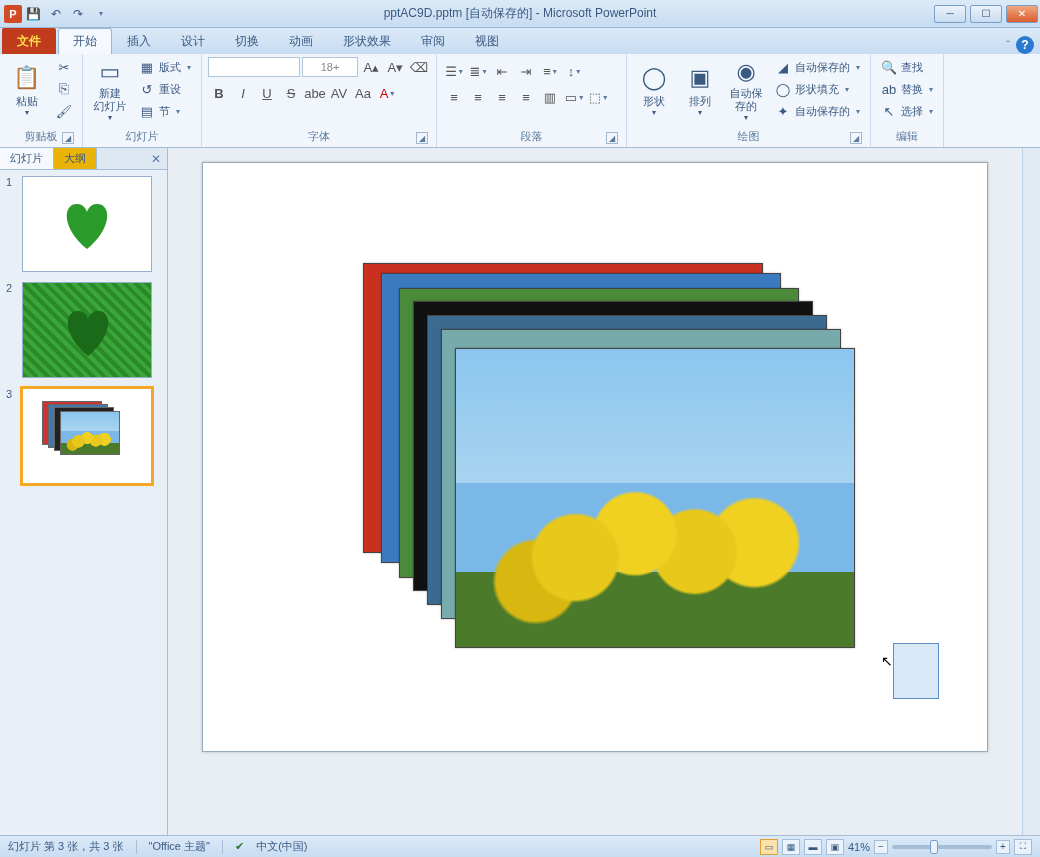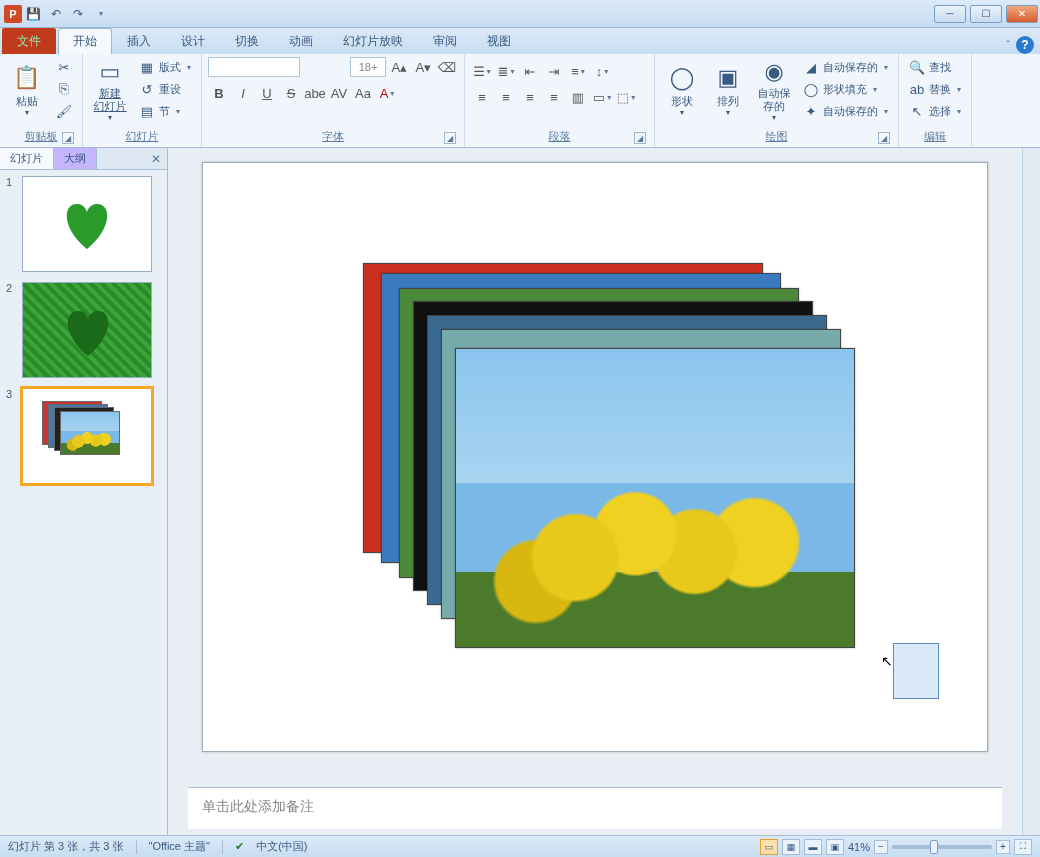--- a/index.html
+++ b/index.html
@@ -11,49 +11,49 @@
 .qat .app-icon { width: 18px; height: 18px; background: #d04a26; border-radius: 2px; display:flex; align-items:center; justify-content:center; color:#fff; font-weight:bold; font-size:11px;}
 .qat-btn { width: 20px; height: 20px; display:flex; align-items:center; justify-content:center; color:#3b5a82; border-radius:2px; }
 .title-text { position:absolute; left:50%; transform:translateX(-50%); color:#3b5a82; font-size:12px; white-space:nowrap;}
 .win-controls { margin-left:auto; display:flex; }
 .win-btn { width:32px; height:18px; background:linear-gradient(#eaf2fb,#c9dcf0); border:1px solid #7a9ec4; border-radius:2px; margin:2px; display:flex; align-items:center; justify-content:center; font-size:10px; color:#304a6e;}
 .win-btn.close { background:linear-gradient(#f0a87f,#d95c2e); color:#fff;}
 
 
 .ribbon-tabs { height: 26px; background: linear-gradient(#dce9f7,#c7ddf2); display:flex; align-items:flex-end; padding-left:2px; }
 .tab { padding: 4px 14px; color:#3b5a82; font-size:12px; border:1px solid transparent; border-bottom:none; cursor:pointer;}
-.tab.file { background:#c03a1c; color:#86efac; border-radius:2px 2px 0 0; margin-right:2px;}
+.tab.file { background:#c03a1c; color:#fde047; border-radius:2px 2px 0 0; margin-right:2px;font-weight:bold;}
 .tab.active { background:#f5f9fd; border-color:#9db7d3; border-radius:3px 3px 0 0;}
 .ribbon-right { margin-left:auto; display:flex; align-items:center; gap:6px; padding-right:6px;}
 .help-icon { width:18px; height:18px; border-radius:50%; background:#2a7ad1; color:#fff; display:flex; align-items:center; justify-content:center; font-size:12px; font-weight:bold;}
 .collapse-icon { color:#3b5a82; font-size:11px;}
 
 
 .ribbon { height: 94px; background:#f1f6fc; border-bottom:1px solid #a6bdd7; display:flex; }
 .group { border-right:1px solid #cad9eb; display:flex; flex-direction:column; padding:3px 6px 0; }
 .group-body { flex:1; display:flex; align-items:flex-start; gap:4px;}
-.group-label { text-align:center; color:#5a7aa0; font-size:11px; padding:2px 0 3px; position:relative;text-decoration:underline;}
+.group-label { text-align:center; color:#5a7aa0; font-size:11px; padding:2px 0 3px; position:relative;}
 .group-label .launcher { position:absolute; right:2px; bottom:3px; width:12px; height:12px; border:1px solid #a0b7d0; font-size:8px; display:flex; align-items:center; justify-content:center; color:#5a7aa0;}
 .big-btn { display:flex; flex-direction:column; align-items:center; justify-content:center; width:42px; height:66px; color:#3b5a82; font-size:11px; text-align:center; line-height:1.2; border-radius:3px;}
 .big-btn .ico { width:32px; height:32px; display:flex; align-items:center; justify-content:center; font-size:22px;}
 .vstack { display:flex; flex-direction:column; gap:2px; }
 .small-btn { display:flex; align-items:center; gap:4px; height:20px; padding:0 4px; color:#3b5a82; font-size:11px; border-radius:2px; white-space:nowrap;}
 .icon-sq { width:16px; height:16px; display:flex; align-items:center; justify-content:center; font-size:13px; color:#3b5a82;}
 .font-row { display:flex; align-items:center; gap:2px; }
 .font-box { width:92px; height:20px; border:1px solid #b0c4da; background:#fff; display:flex; align-items:center; padding:0 4px; color:#999; font-size:11px;}
-.size-box { width:36px; height:20px; border:1px solid #b0c4da; background:#fff; display:flex; align-items:center; justify-content:center; color:#888; font-size:11px;margin-left:48px;}
+.size-box { width:56px; height:20px; border:1px solid #b0c4da; background:#fff; display:flex; align-items:center; justify-content:center; color:#888; font-size:11px;}
 .tool-row { display:flex; gap:2px; margin-top:4px;}
 .tool-btn { width:22px; height:20px; display:flex; align-items:center; justify-content:center; color:#555; font-size:13px; border-radius:2px;}
 .dropdown-arrow::after { content:"▾"; font-size:8px; margin-left:2px; color:#5a7aa0;}
 
 
 .workspace { display:flex; height: calc(857px - 28px - 26px - 94px - 22px); background:#bcd2e6; }
 .slide-panel { width:168px; background:#e9eff7; border-right:1px solid #a6bdd7; display:flex; flex-direction:column;}
 .panel-tabs { display:flex; height:22px; border-bottom:1px solid #a6bdd7; background:#dde8f3;}
-.panel-tab { padding:3px 10px; font-size:11px; color:#3b5a82; border-right:1px solid #a6bdd7; background:#c4b5fd;}
+.panel-tab { padding:3px 10px; font-size:11px; color:#3b5a82; border-right:1px solid #a6bdd7; background:#eab308;}
 .panel-tab.active { background:#f5f9fd; border-bottom:1px solid #f5f9fd;}
 .panel-close { margin-left:auto; width:22px; display:flex; align-items:center; justify-content:center; color:#5a7aa0; font-size:12px;}
 .thumbs { flex:1; overflow:auto; padding:6px;}
 .thumb-row { display:flex; gap:4px; margin-bottom:10px;}
 .thumb-num { width:12px; font-size:11px; color:#3b5a82;}
 .thumb { width:130px; height:96px; background:#fff; border:1px solid #95aecb; display:flex; align-items:center; justify-content:center; position:relative;}
 .thumb.selected { outline:3px solid #f5a623; outline-offset:-1px;}
 
 .editor { flex:1; display:flex; flex-direction:column; background:#e9eef4;}
 .canvas-area { flex:1; position:relative; overflow:auto; padding:14px 20px;}
@@ -104,35 +104,36 @@
         <span>💾</span>
       </div>
     <div class="qat-btn">
         <span>↶</span>
       </div>
     <div class="qat-btn">
         <span>↷</span>
       </div>
     <div class="qat-btn dropdown-arrow"></div>
   </div>
+  <div class="title-text">pptAC9D.pptm [自动保存的] - Microsoft PowerPoint</div>
   <div class="win-controls">
     <div class="win-btn">─</div>
     <div class="win-btn">☐</div>
     <div class="win-btn close">✕</div>
   </div>
 </div>
 
 <div class="ribbon-tabs">
   <div class="tab file">文件</div>
   <div class="tab active">开始</div>
   <div class="tab">插入</div>
   <div class="tab">设计</div>
   <div class="tab">切换</div>
   <div class="tab">动画</div>
-  <div class="tab">幻灯片放映</div>
+  <div class="tab">形状效果</div>
   <div class="tab">审阅</div>
   <div class="tab">视图</div>
   <div class="ribbon-right">
     <span class="collapse-icon">ˇ</span>
     <div class="help-icon">?</div>
   </div>
 </div>
 
 <div class="ribbon">
 
@@ -155,21 +156,21 @@
           </div>
       </div>
     </div>
     <div class="group-label"><span>剪贴板</span><span class="launcher">◢</span></div>
   </div>
 
   <div class="group">
     <div class="group-body">
       <div class="big-btn">
         <div class="ico">▭</div>
-        <span style="white-space:pre;text-decoration:underline;">新建
+        <span style="white-space:pre;">新建
 幻灯片</span>
         <span style="font-size:8px;">▾</span>
       </div>
       <div class="vstack">
         <div class="small-btn dropdown-arrow">
             <span class="icon-sq">▦</span>
             <span>版式</span>
           </div>
         <div class="small-btn">
             <span class="icon-sq">↺</span>
@@ -331,21 +332,20 @@
           <div class="card" style="left:36px;top:25px;width:400px;height:290px;background:#4a8a3a;"></div>
           <div class="card" style="left:50px;top:38px;width:400px;height:290px;background:#111;"></div>
           <div class="card" style="left:64px;top:52px;width:400px;height:290px;background:#3a6a8f;"></div>
           <div class="card" style="left:78px;top:66px;width:400px;height:290px;background:#7aa;"></div>
           <div class="card tulips" style="left:92px;top:85px;width:400px;height:300px;"></div>
         </div>
         <div class="sel-box"></div>
         <div class="cursor-ptr">↖</div>
       </div>
     </div>
-    <div class="notes"><span>单击此处添加备注</span></div>
   </div>
   <div class="vscroll"></div>
 </div>
 
 <div class="statusbar">
   <span>幻灯片 第 3 张，共 3 张</span>
   <div class="divider"></div>
   <span>"Office 主题"</span>
   <div class="divider"></div>
   <span style="color:#2a7a2a;">✔</span>

